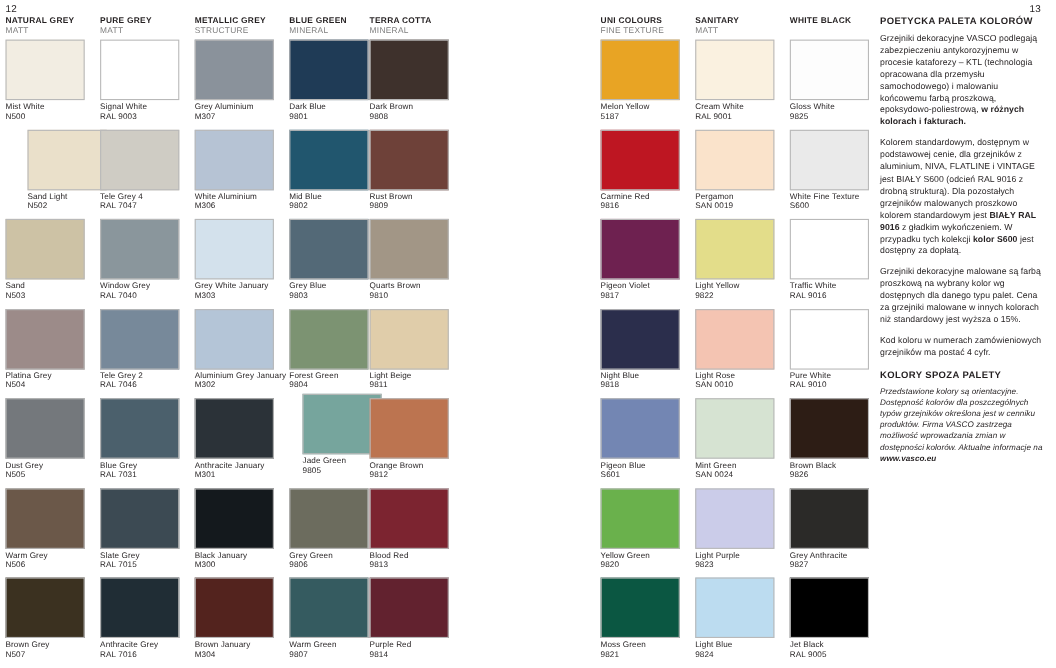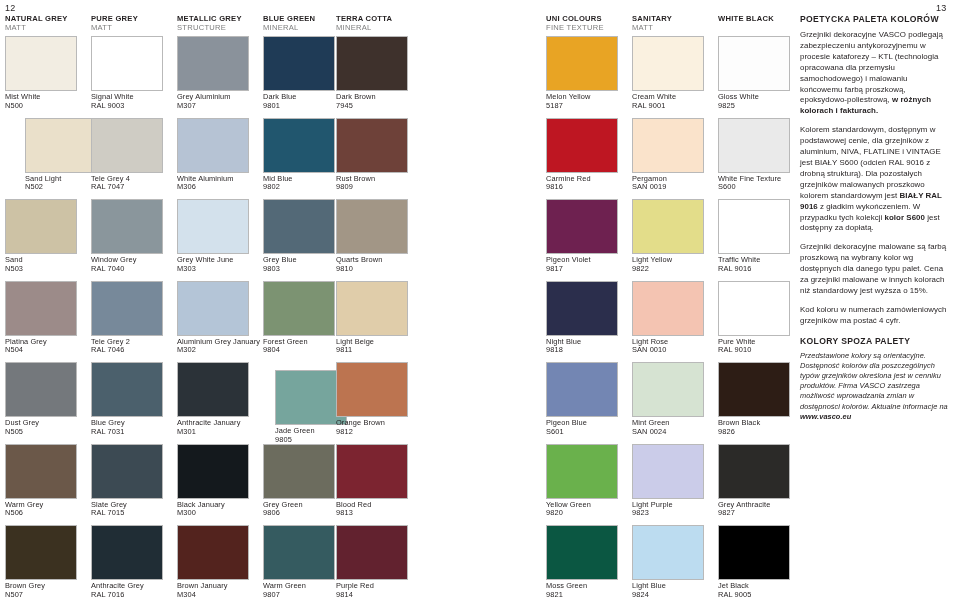--- a/index.html
+++ b/index.html
@@ -213,21 +213,21 @@
         <div class="cell" style="top: 22px;">
           <div class="chip" style="background: rgb(138, 146, 155);"></div>
           <div class="cap"><span>Grey Aluminium</span><span class="code">M307</span></div>
         </div>
         <div class="cell" style="top: 103.5px;">
           <div class="chip" style="background: rgb(182, 195, 212);"></div>
           <div class="cap"><span>White Aluminium</span><span class="code">M306</span></div>
         </div>
         <div class="cell" style="top: 185px;">
           <div class="chip" style="background: rgb(211, 225, 236);"></div>
-          <div class="cap"><span>Grey White June</span><span class="code">M303</span></div>
+          <div class="cap"><span>Grey White January</span><span class="code">M303</span></div>
         </div>
         <div class="cell" style="top: 266.5px;">
           <div class="chip" style="background: rgb(180, 197, 215);"></div>
           <div class="cap"><span>Aluminium Grey January</span><span class="code">M302</span></div>
         </div>
         <div class="cell" style="top: 348px;">
           <div class="chip" style="background: rgb(43, 50, 56);"></div>
           <div class="cap"><span>Anthracite January</span><span class="code">M301</span></div>
         </div>
         <div class="cell" style="top: 429.5px;">
@@ -253,41 +253,41 @@
           <div class="cap"><span>Mid Blue</span><span class="code">9802</span></div>
         </div>
         <div class="cell" style="top: 185px;">
           <div class="chip" style="background: rgb(83, 105, 119);"></div>
           <div class="cap"><span>Grey Blue</span><span class="code">9803</span></div>
         </div>
         <div class="cell" style="top: 266.5px;">
           <div class="chip" style="background: rgb(124, 147, 114);"></div>
           <div class="cap"><span>Forest Green</span><span class="code">9804</span></div>
         </div>
-        <div class="cell" style="top: 356px; padding-left: 12px;">
+        <div class="cell" style="top: 344px; padding-left: 12px;">
           <div class="chip" style="background: rgb(118, 165, 157);"></div>
           <div class="cap"><span>Jade Green</span><span class="code">9805</span></div>
         </div>
         <div class="cell" style="top: 429.5px;">
           <div class="chip" style="background: rgb(108, 108, 94);"></div>
           <div class="cap"><span>Grey Green</span><span class="code">9806</span></div>
         </div>
         <div class="cell" style="top: 511px;">
           <div class="chip" style="background: rgb(53, 91, 96);"></div>
           <div class="cap"><span>Warm Green</span><span class="code">9807</span></div>
         </div>
       </div>
       <div class="column" style="left: 336px;">
         <div class="col-head">
           <div class="col-title">TERRA COTTA</div>
           <div class="col-sub">MINERAL</div>
         </div>
         <div class="cell" style="top: 22px;">
           <div class="chip" style="background: rgb(62, 49, 44);"></div>
-          <div class="cap"><span>Dark Brown</span><span class="code">7945</span></div>
+          <div class="cap"><span>Dark Brown</span><span class="code">9808</span></div>
         </div>
         <div class="cell" style="top: 103.5px;">
           <div class="chip" style="background: rgb(110, 65, 57);"></div>
           <div class="cap"><span>Rust Brown</span><span class="code">9809</span></div>
         </div>
         <div class="cell" style="top: 185px;">
           <div class="chip" style="background: rgb(162, 150, 134);"></div>
           <div class="cap"><span>Quarts Brown</span><span class="code">9810</span></div>
         </div>
         <div class="cell" style="top: 266.5px;">

